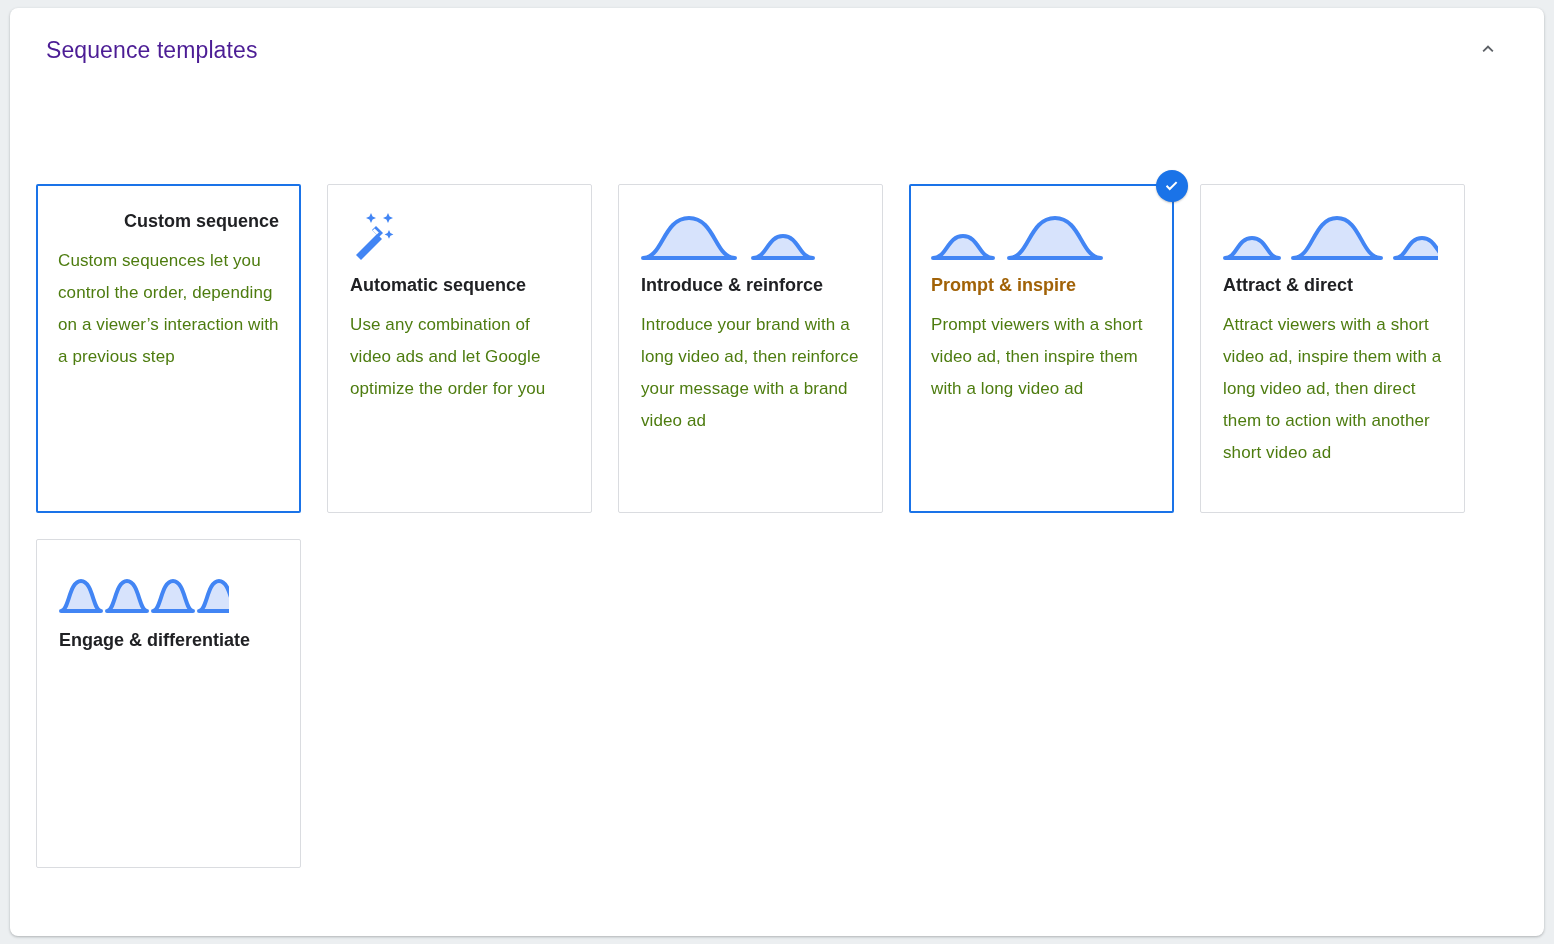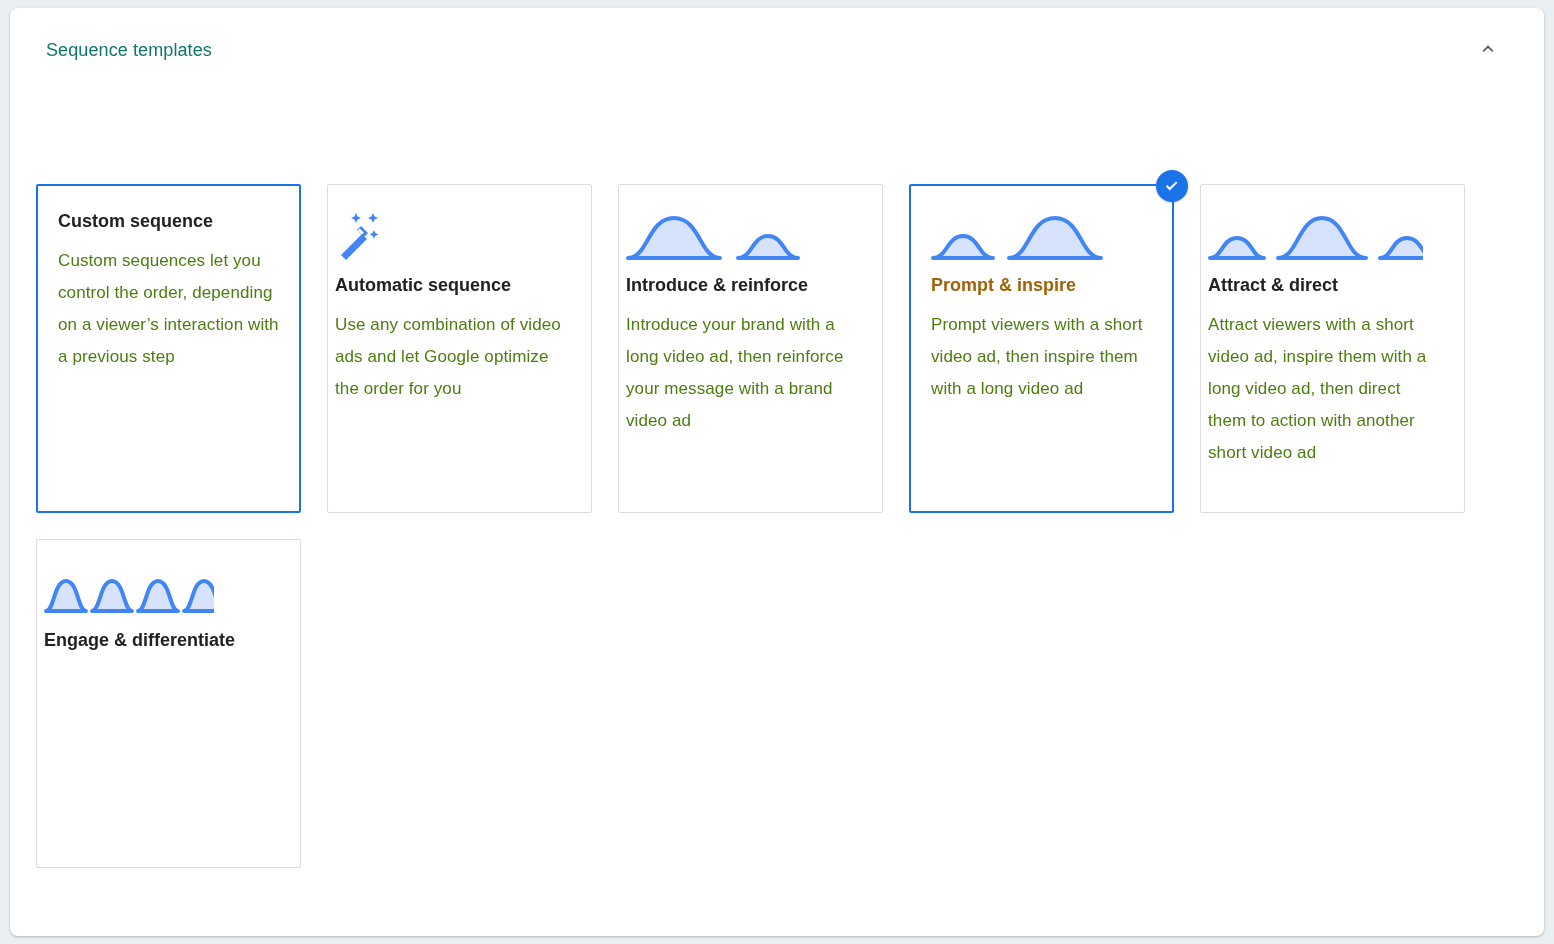--- a/index.html
+++ b/index.html
@@ -21,22 +21,22 @@
   }
   .panel-header {
     position: absolute;
     left: 36px; top: 28px;
     right: 36px;
     display: flex;
     align-items: flex-start;
     justify-content: space-between;
   }
   .panel-title {
-    font-size: 18px;
-    color: #0f766e;
+    font-size: 23px;
+    color: #4c1d95;
     letter-spacing: .1px;
     line-height: 28px;
   }
   .collapse-btn {
     width: 40px; height: 40px;
     margin-top: -6px;
     display: flex; align-items: center; justify-content: center;
     border-radius: 50%;
     cursor: pointer;
     background: transparent;
@@ -58,21 +58,21 @@
     flex-wrap: wrap;
     gap: 26px;
   }
   .card {
     position: relative;
     width: 265px;
     height: 329px;
     background: #fff;
     border: 1px solid #dadce0;
     border-radius: 2px;
-    padding: 22px 21px 18px 7px;
+    padding: 22px 21px 18px 22px;
     cursor: pointer;
   }
   .card.selected {
     border: 2px solid #1a73e8;
     padding: 21px 20px 17px 20px;
   }
   .card-icon {
     height: 58px;
     display: flex;
     align-items: flex-end;
@@ -86,21 +86,21 @@
     letter-spacing: 0;
     margin: 0 0 12px 0;
   }
   .card.selected .card-title { color: #a16207; }
   .card-desc {
     font-size: 17px;
     color: #4d7c0f;
     line-height: 32px;
     letter-spacing: .1px;
   }
-  .card.plain .card-title { margin-top: 2px; }
+  .card.plain .card-title { margin-top: 2px; text-align: right; }
   .check-badge {
     position: absolute;
     top: -16px; right: -16px;
     width: 32px; height: 32px;
     border-radius: 50%;
     background: #1a73e8;
     display: flex; align-items: center; justify-content: center;
     box-shadow: 0 1px 2px rgba(60,64,67,.3);
   }
 </style>

